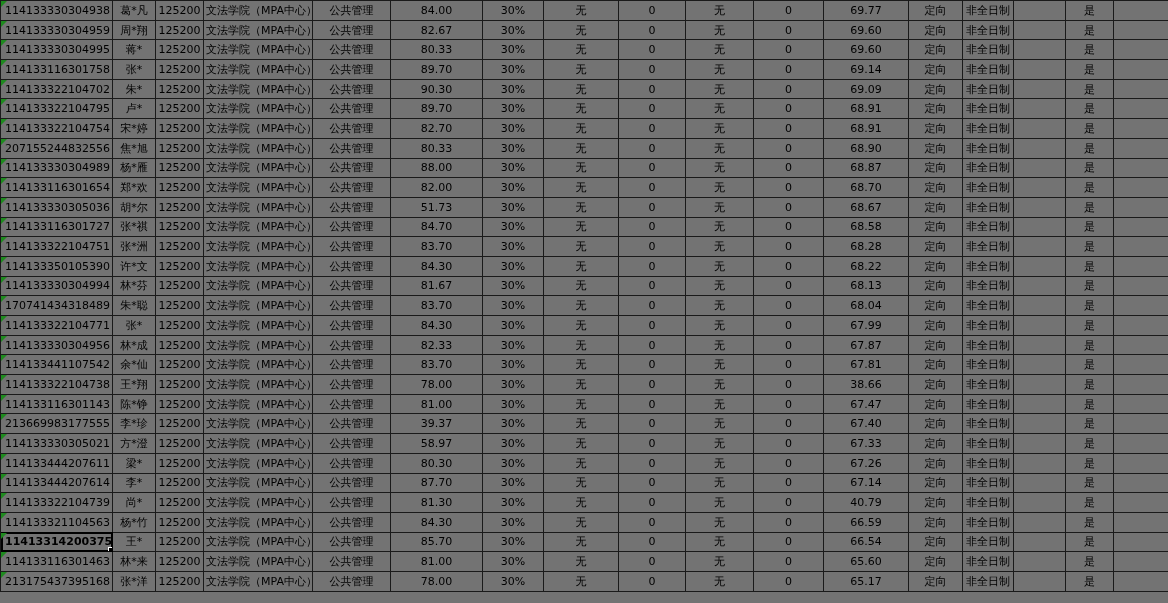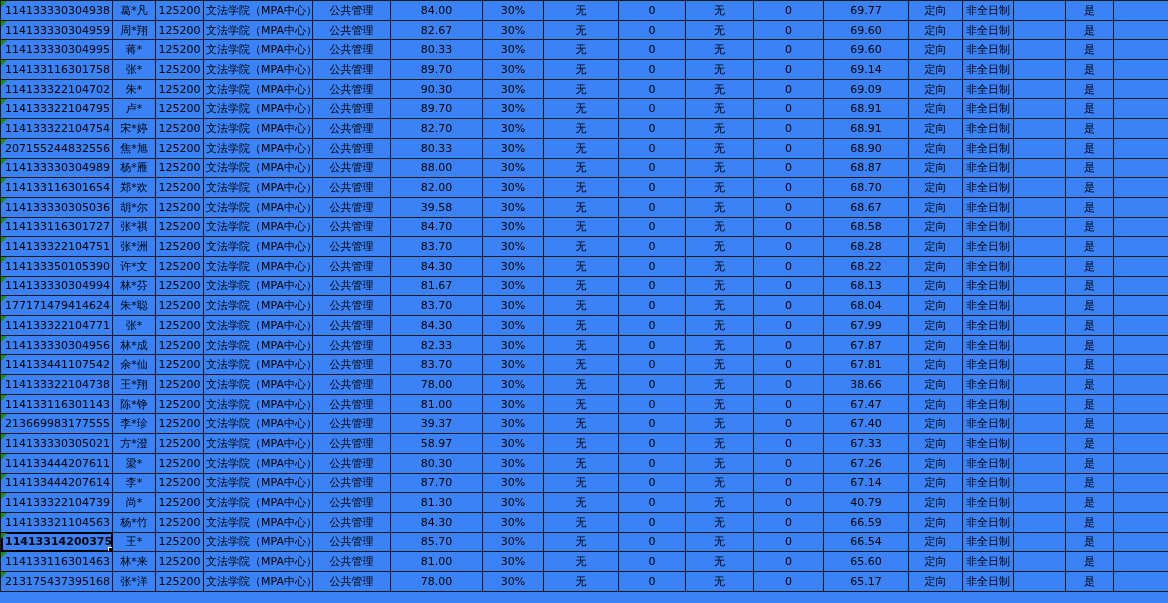--- a/index.html
+++ b/index.html
@@ -1,17 +1,17 @@
 <!DOCTYPE html>
 <html><head>
 <meta charset="utf-8">
 <style>
   html,body{margin:0;padding:0;background:#ffffff;}
   body{font-family:"DejaVu Sans","Liberation Sans",sans-serif;}
-  .sheet{width:1168px;height:603px;overflow:hidden;background:#3b82f6;position:relative;}
+  .sheet{width:1168px;height:603px;overflow:hidden;background:#737373;position:relative;}
   table{border-collapse:collapse;table-layout:fixed;width:1166px;margin:0;}
   td{
     border:1px solid #1a1a1a;
     height:18.6px;
     padding:0 2px;
     font-size:11px;
     color:#000;
     text-align:center;
     vertical-align:middle;
     white-space:nowrap;
@@ -251,21 +251,21 @@
           <td></td>
           <td>是</td>
           <td></td>
         </tr>
         <tr>
           <td class="col-id"><span class="tri"></span><span>114133330305036</span></td>
           <td>胡*尔</td>
           <td>125200</td>
           <td>文法学院（MPA中心）</td>
           <td>公共管理</td>
-          <td>39.58</td>
+          <td>51.73</td>
           <td>30%</td>
           <td>无</td>
           <td>0</td>
           <td>无</td>
           <td>0</td>
           <td>68.67</td>
           <td>定向</td>
           <td>非全日制</td>
           <td></td>
           <td>是</td>
@@ -341,21 +341,21 @@
           <td>无</td>
           <td>0</td>
           <td>68.13</td>
           <td>定向</td>
           <td>非全日制</td>
           <td></td>
           <td>是</td>
           <td></td>
         </tr>
         <tr>
-          <td class="col-id"><span class="tri"></span><span>177171479414624</span></td>
+          <td class="col-id"><span class="tri"></span><span>170741434318489</span></td>
           <td>朱*聪</td>
           <td>125200</td>
           <td>文法学院（MPA中心）</td>
           <td>公共管理</td>
           <td>83.70</td>
           <td>30%</td>
           <td>无</td>
           <td>0</td>
           <td>无</td>
           <td>0</td>

